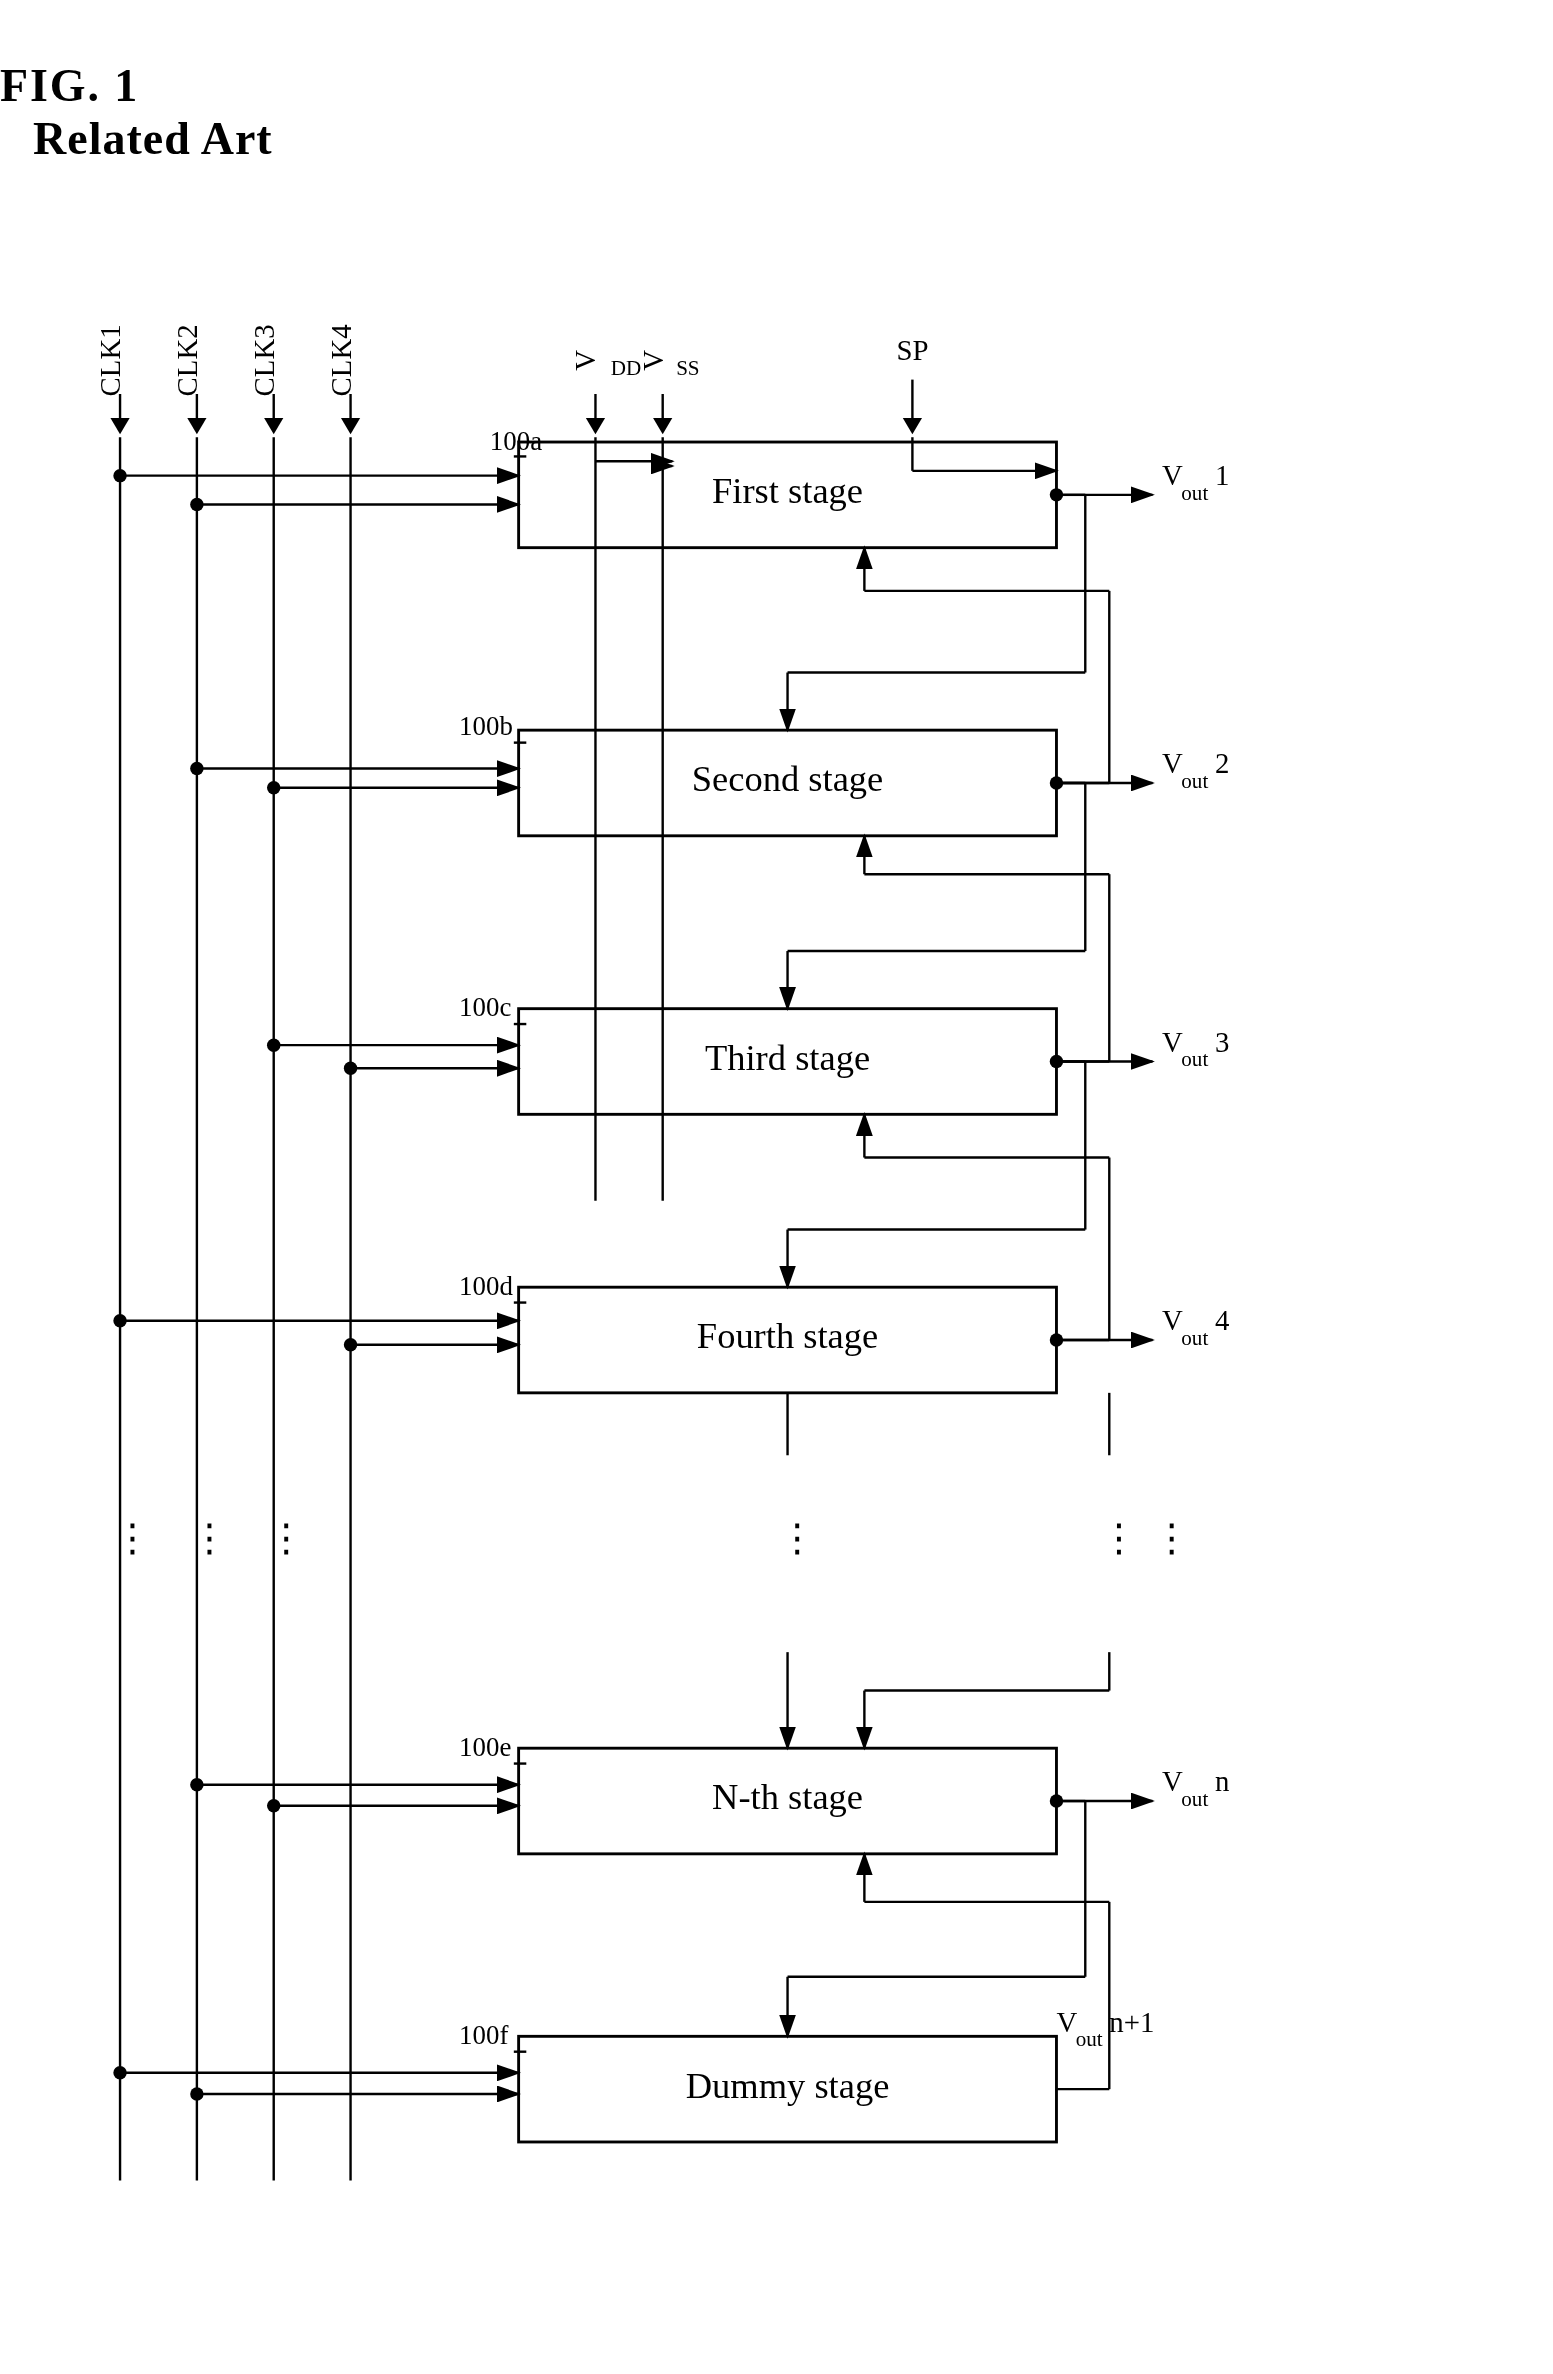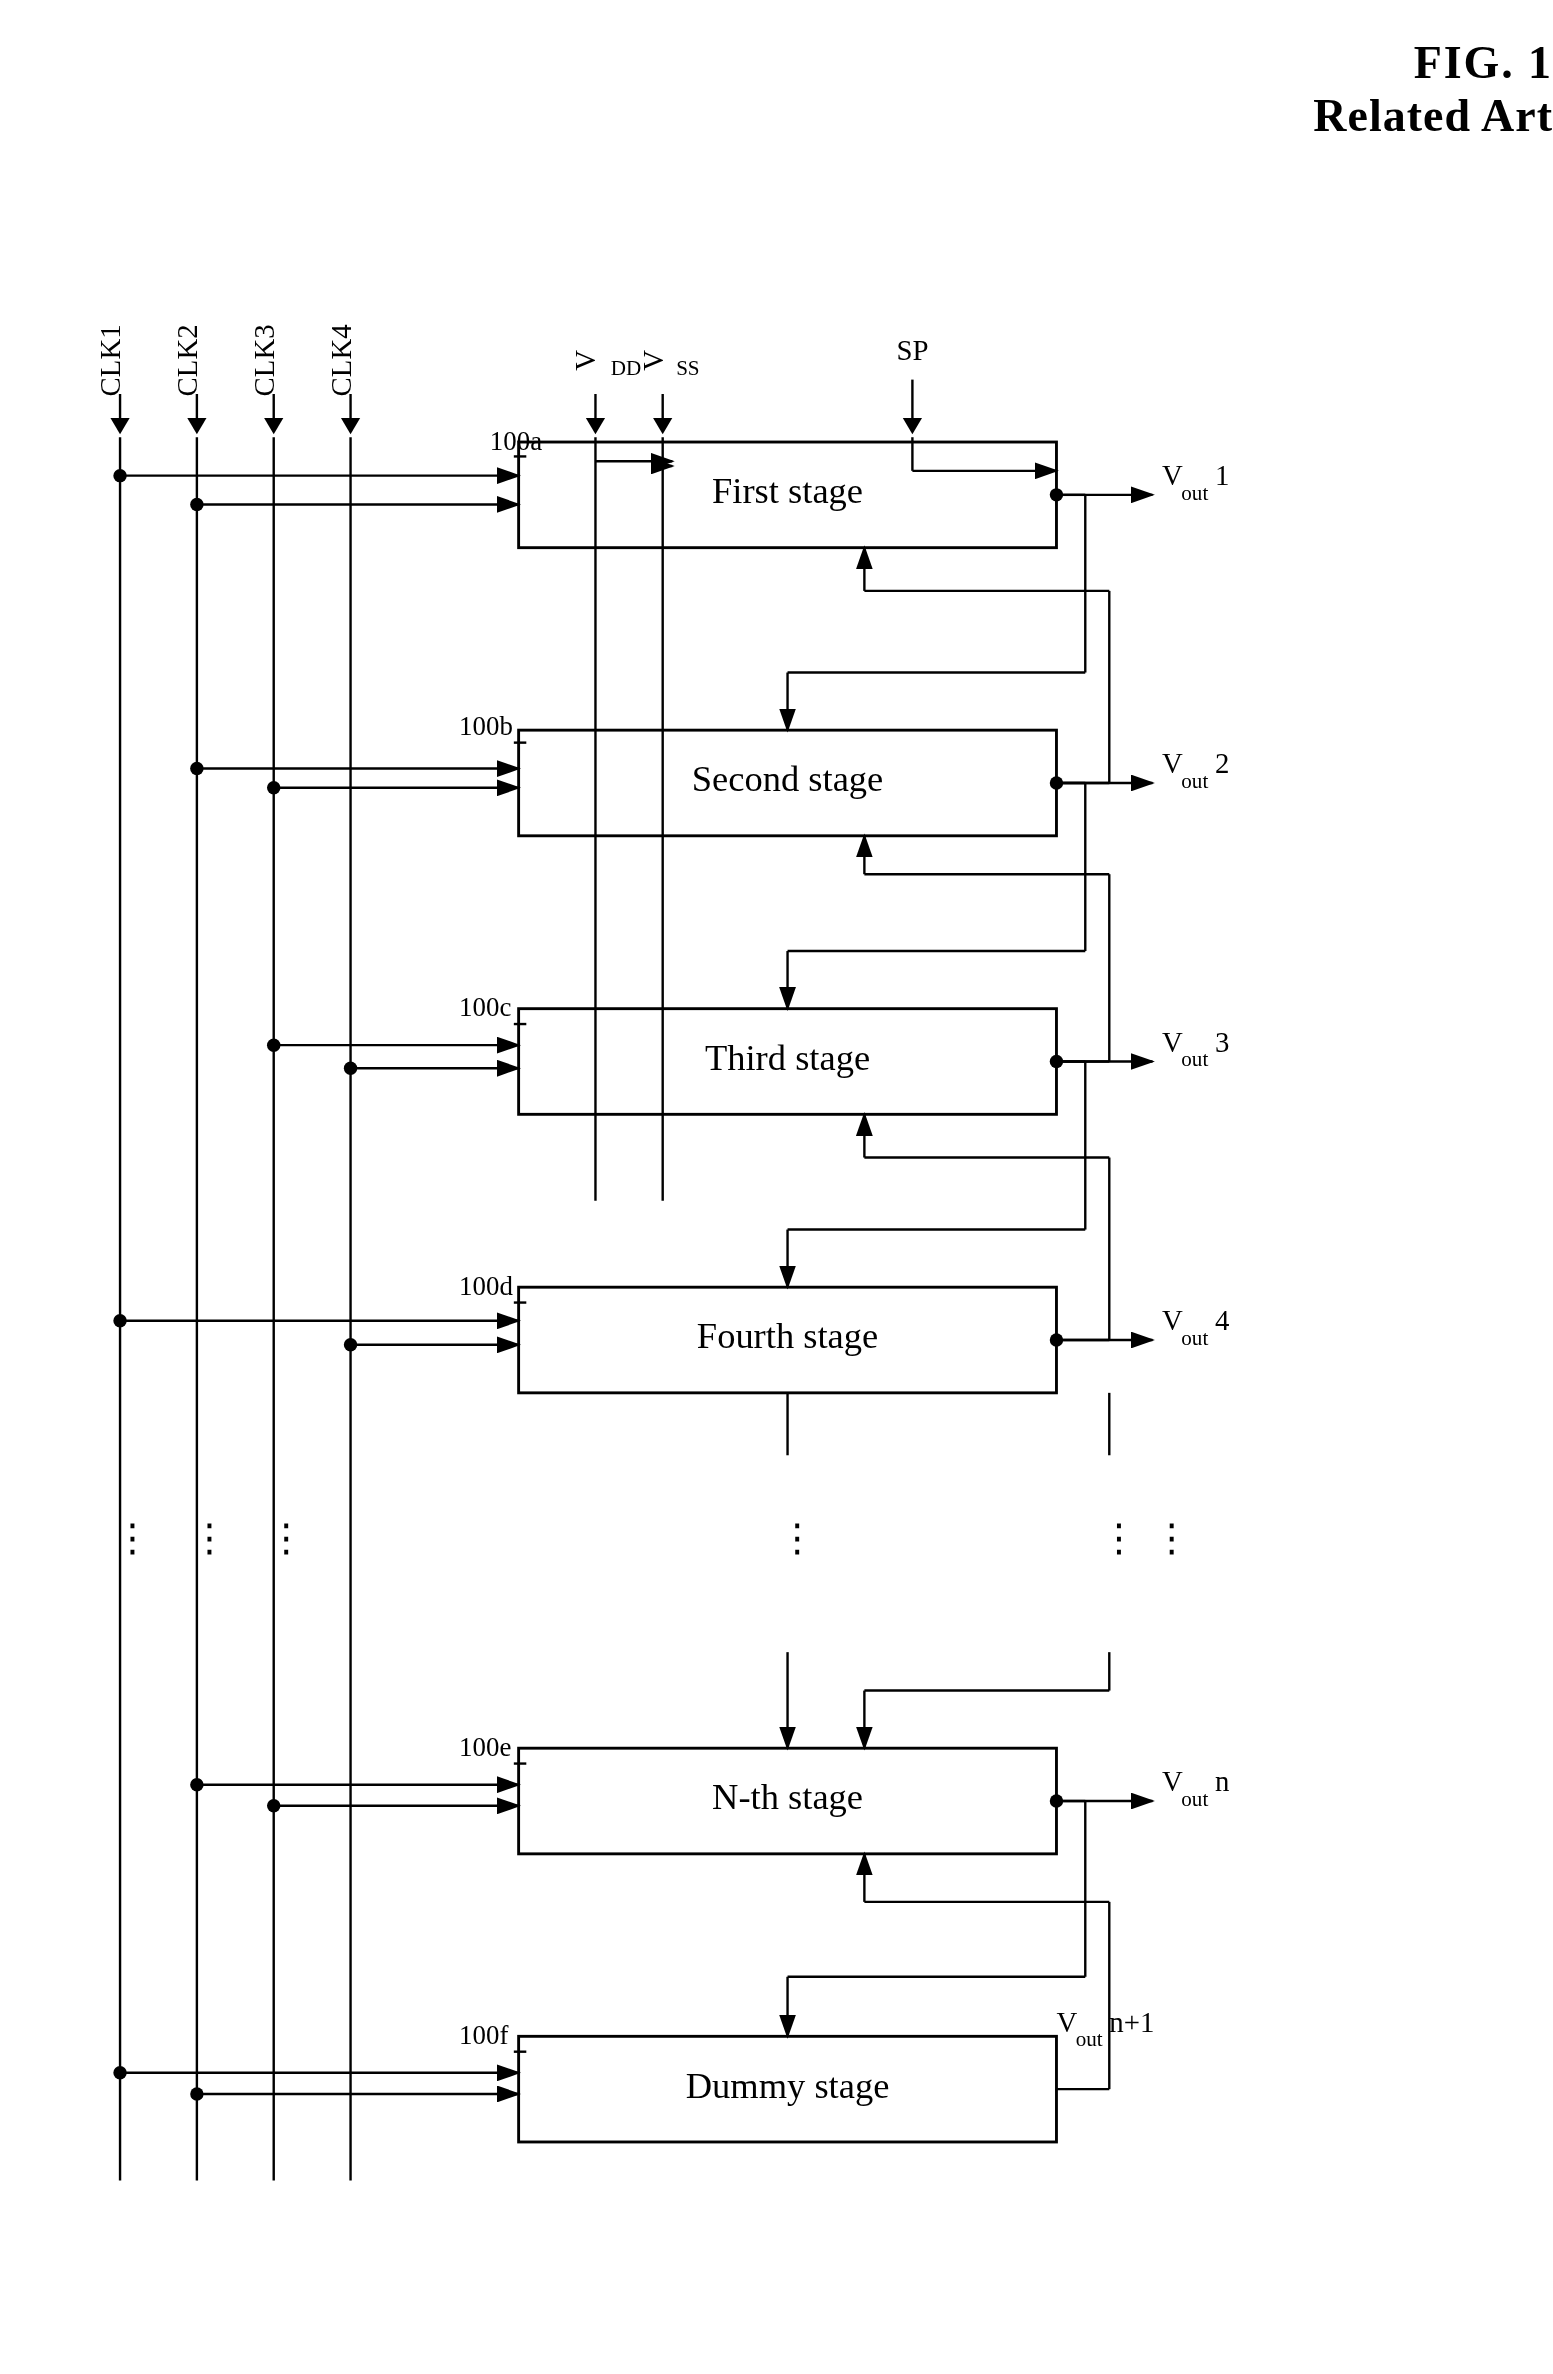--- a/index.html
+++ b/index.html
@@ -6,35 +6,36 @@
     body {
       background: #fff;
       font-family: 'Times New Roman', Times, serif;
       width: 1553px;
       height: 2375px;
       position: relative;
       overflow: hidden;
     }
 
     .title-area {
-      text-align: right;
-      padding-top: 36px;
+      text-align: left;
+      padding-top: 59px;
       margin-bottom: 19px;
     }
 
     .title-line1 {
       font-size: 46px;
       font-weight: bold;
       letter-spacing: 1.9px;
     }
 
     .title-line2 {
       font-size: 46px;
       font-weight: bold;
       letter-spacing: 1px;
+      margin-left: 33px;
     }
 
     .diagram-container {
       position: absolute;
       top: 211px;
       left: 0;
       width: 1553px;
       height: 2114px;
     }
 

